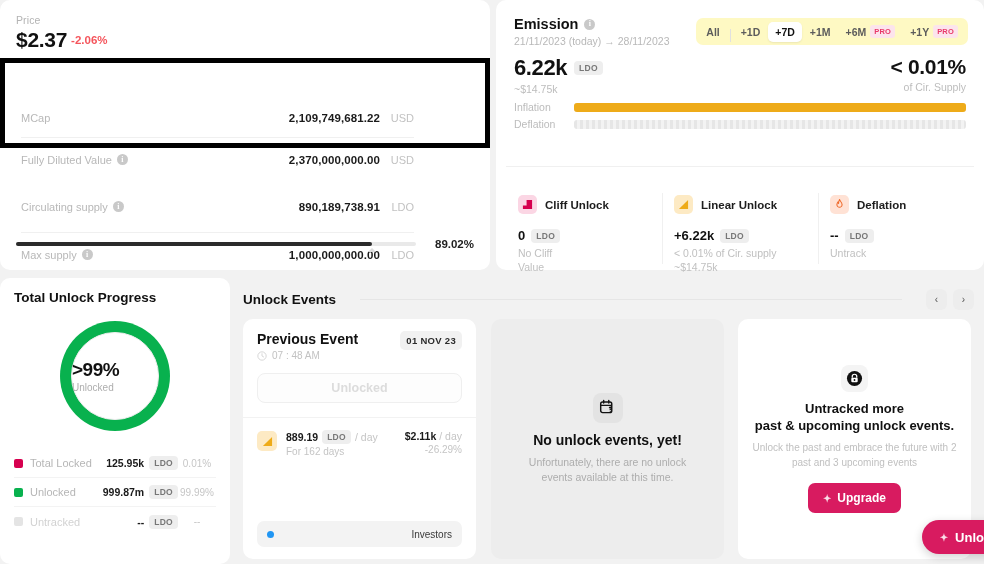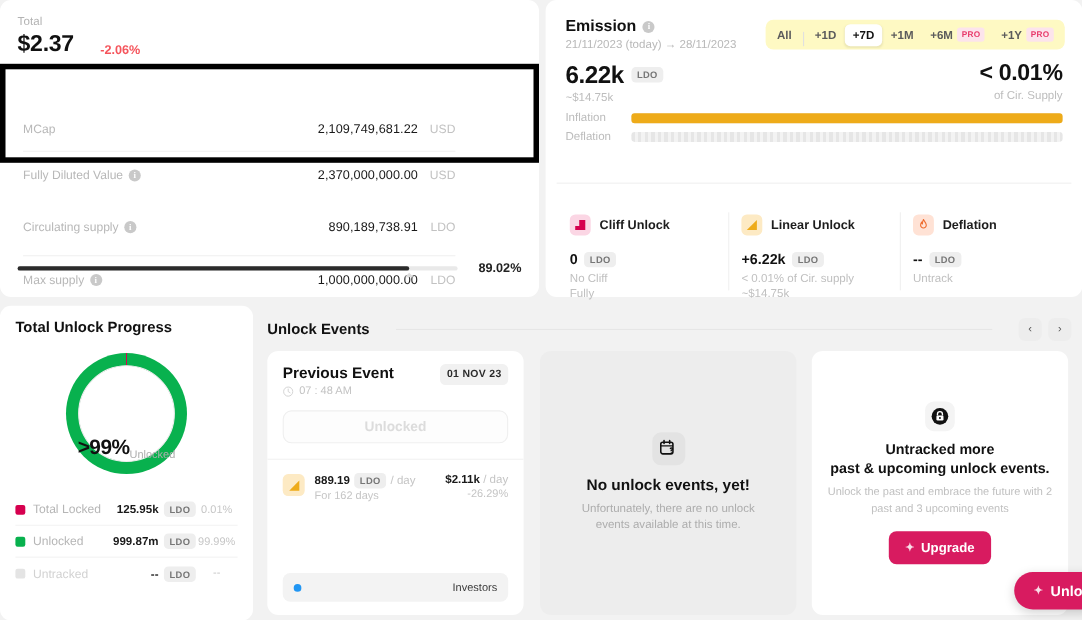--- a/index.html
+++ b/index.html
@@ -17,39 +17,39 @@
   .stats-card {
     position: absolute; left: 0; top: 0;
     width: 490px; height: 270px;
     background: #fff;
     border-radius: 10px;
   }
   .price-block { padding: 14px 16px 6px 16px; }
   .price-label {
     font-size: 10.5px; color: #b3b3b3; letter-spacing: .1px; margin-bottom: 2px;
   }
-  .price-row { display: flex; align-items: flex-end; gap: 24px; }
+  .price-row { display: flex; align-items: center; gap: 4px; }
   .price-value { font-size: 21px; font-weight: 700; color: #111; letter-spacing: -.3px; }
   .price-change { font-size: 11.5px; font-weight: 600; color: #f5555c; }
 
   .hl-box {
     position: absolute; left: 0; top: 58px; width: 490px; height: 90px;
     border: 5px solid #000; background: #fff;
   }
 
   .stat-row {
     position: absolute; left: 5px; width: 425px; height: 45px;
     display: flex; align-items: center; padding: 0 16px; margin-top: 32px;
   }
   .stat-row .sep { position: absolute; left: 16px; right: 16px; top: 0; height: 1px; background: #f0f0f0; }
   .stat-name {
     font-size: 11px; color: #b8b8b8; display: flex; align-items: center; gap: 5px;
     flex: 1;
   }
-  .stat-val { font-size: 11.5px; color: #1a1a1a; font-weight: 400; letter-spacing: .1px; }
+  .stat-val { font-size: 11.5px; color: #1a1a1a; font-weight: 700; letter-spacing: .1px; }
   .stat-unit { font-size: 11px; color: #c2c2c2; width: 34px; text-align: right; }
 
   .info-dot {
     width: 11px; height: 11px; border-radius: 50%; background: #c9c9c9;
     display: inline-flex; align-items: center; justify-content: center;
     color: #fff; font-size: 8px; font-weight: 700; font-family: "Liberation Serif", serif;
     line-height: 1;
   }
 
   .supply-bar-wrap {
@@ -136,21 +136,21 @@
   .progress-card {
     position: absolute; left: 0; top: 278px; width: 230px; height: 286px;
     background: #fff; border-radius: 10px; padding: 12px 14px;
   }
   .progress-title { font-size: 13.5px; font-weight: 700; color: #111; }
   .donut-wrap { display: flex; justify-content: center; margin-top: 16px; }
   .donut { position: relative; width: 110px; height: 110px; }
   .donut-inner {
     position: absolute; inset: 11px; border-radius: 50%; background: #fff;
     border: 1px solid #ededed;
-    display: flex; align-items: flex-end; justify-content: center;
+    display: flex; flex-direction: column; align-items: flex-start; justify-content: center;
   }
   .donut-pct { font-size: 19px; font-weight: 700; color: #111; letter-spacing: -.5px; }
   .donut-label { font-size: 10px; color: #aeaeae; margin-top: 1px; }
 
   .legend { margin-top: 18px; }
   .legend-row {
     display: flex; align-items: center; height: 29px; font-size: 11px;
     border-bottom: 1px solid #f3f3f3;
   }
   .legend-row:last-child { border-bottom: none; }
@@ -251,21 +251,21 @@
   }
   .sparkle { font-size: 10px; opacity: .85; }
 </style>
 </head>
 <body>
 
 <div class="page">
 
   <div class="stats-card">
     <div class="price-block">
-      <div class="price-label">Total</div>
+      <div class="price-label">Price</div>
       <div class="price-row">
         <div class="price-value">$2.37</div>
         <div class="price-change" style="color: rgb(245, 85, 92);">-2.06%</div>
       </div>
     </div>
 
     <div class="hl-box"></div>
 
     <div class="stat-row" style="top:63px;">
       <div class="stat-name">
@@ -374,21 +374,21 @@
                 <path d="M1 11V7h4V1h6v10z" fill="#d6004f"></path>
               </svg>
           </span>
           <span class="utype-name">Cliff Unlock</span>
         </div>
         <div class="utype-val">
           <span>0</span>
           <span class="ticker-chip">LDO</span>
         </div>
         <div class="utype-desc">No Cliff</div>
-        <div class="utype-desc">Fully</div>
+        <div class="utype-desc">Value</div>
       </div>
       <div class="utype">
         <div class="utype-head">
           <span class="utype-icon linear">
             <svg width="11" height="11" viewBox="0 0 12 12">
                 <path d="M1 11L11 1v10z" fill="#eeab19"></path>
               </svg>
           </span>
           <span class="utype-name">Linear Unlock</span>
         </div>

